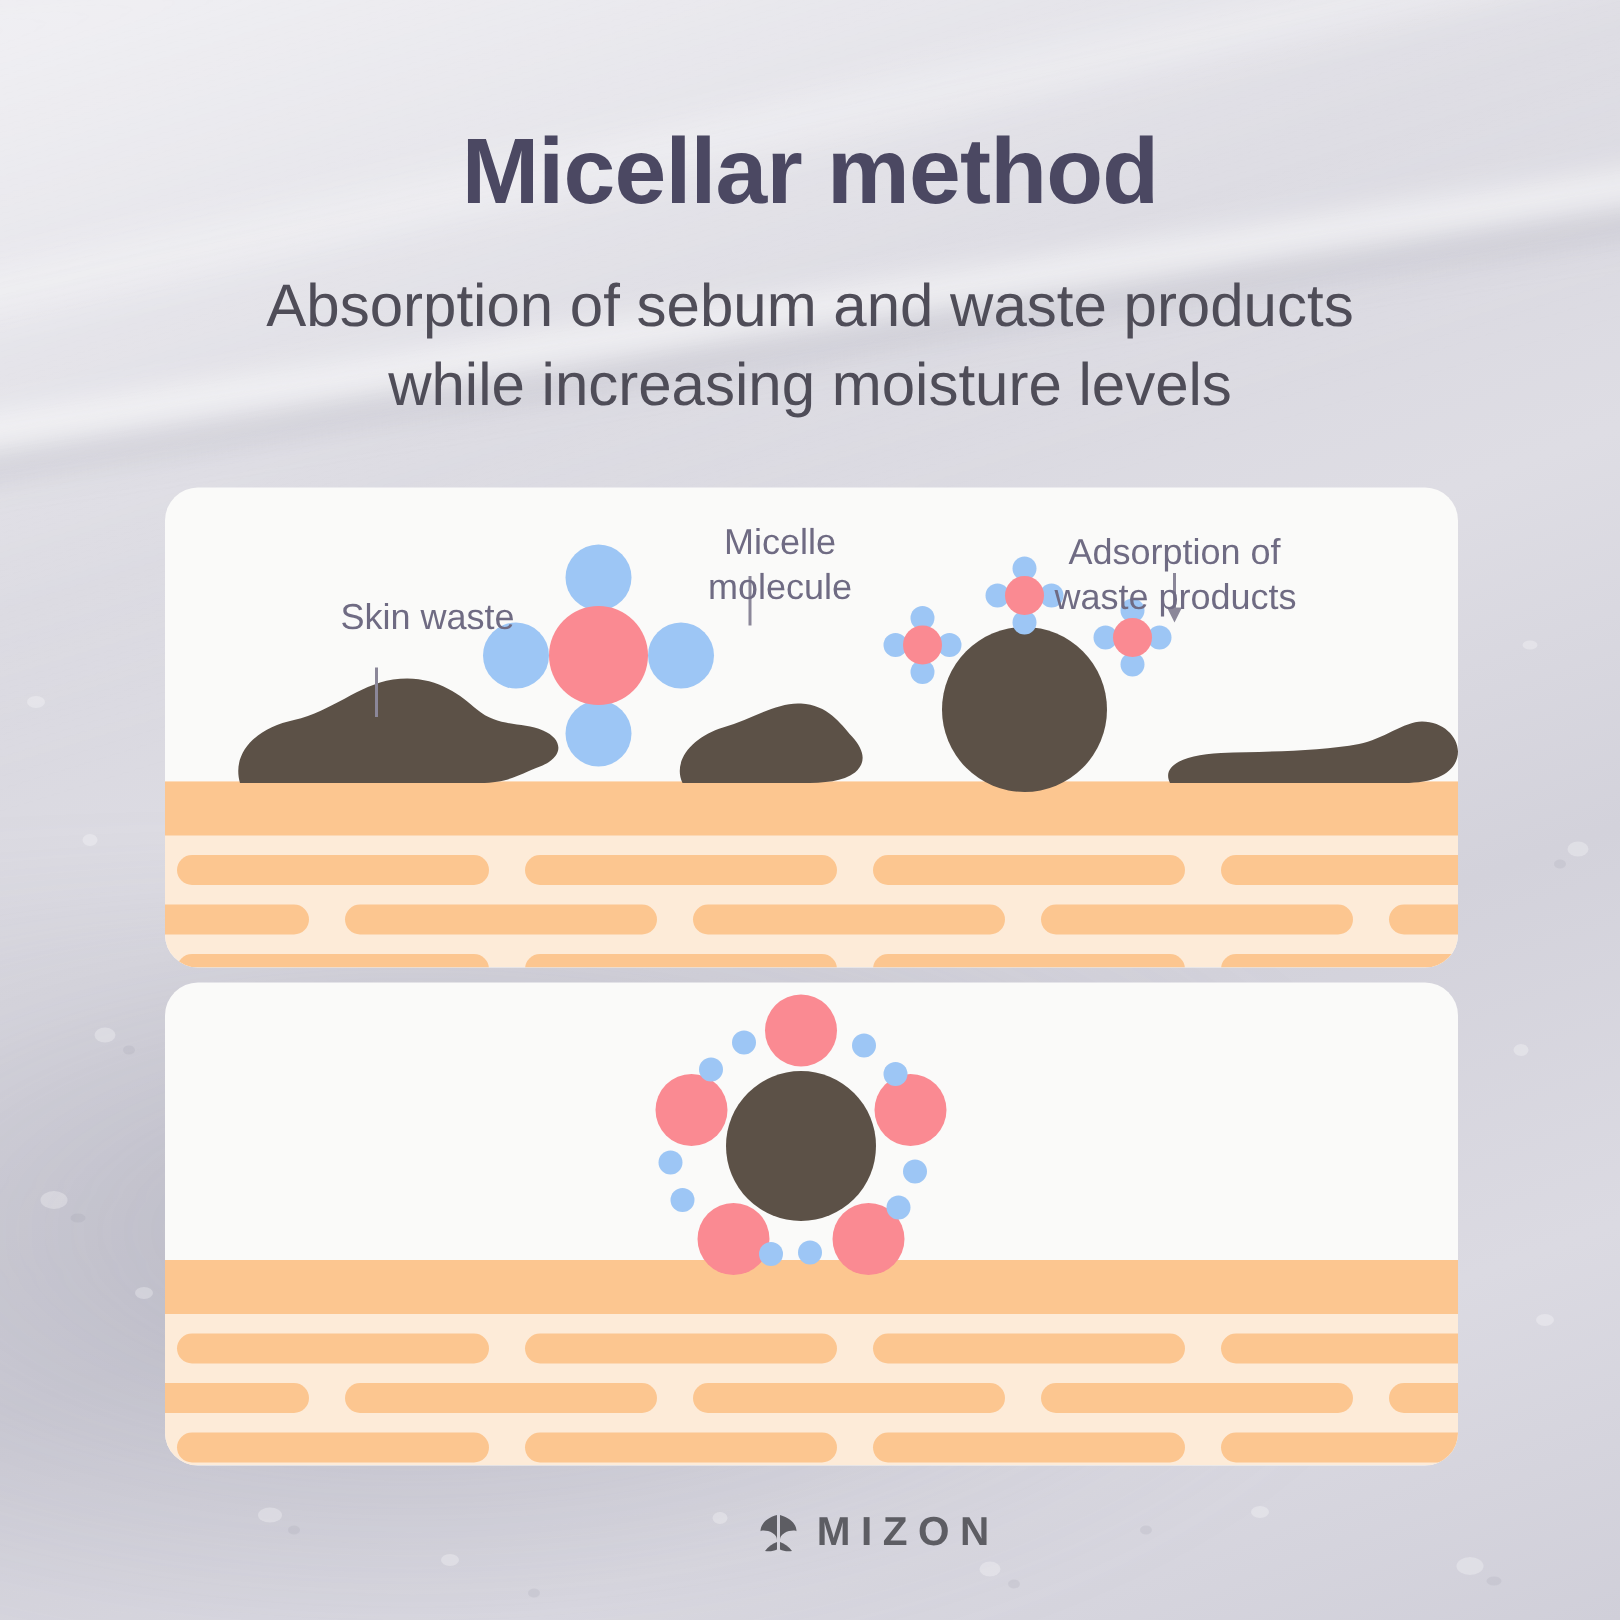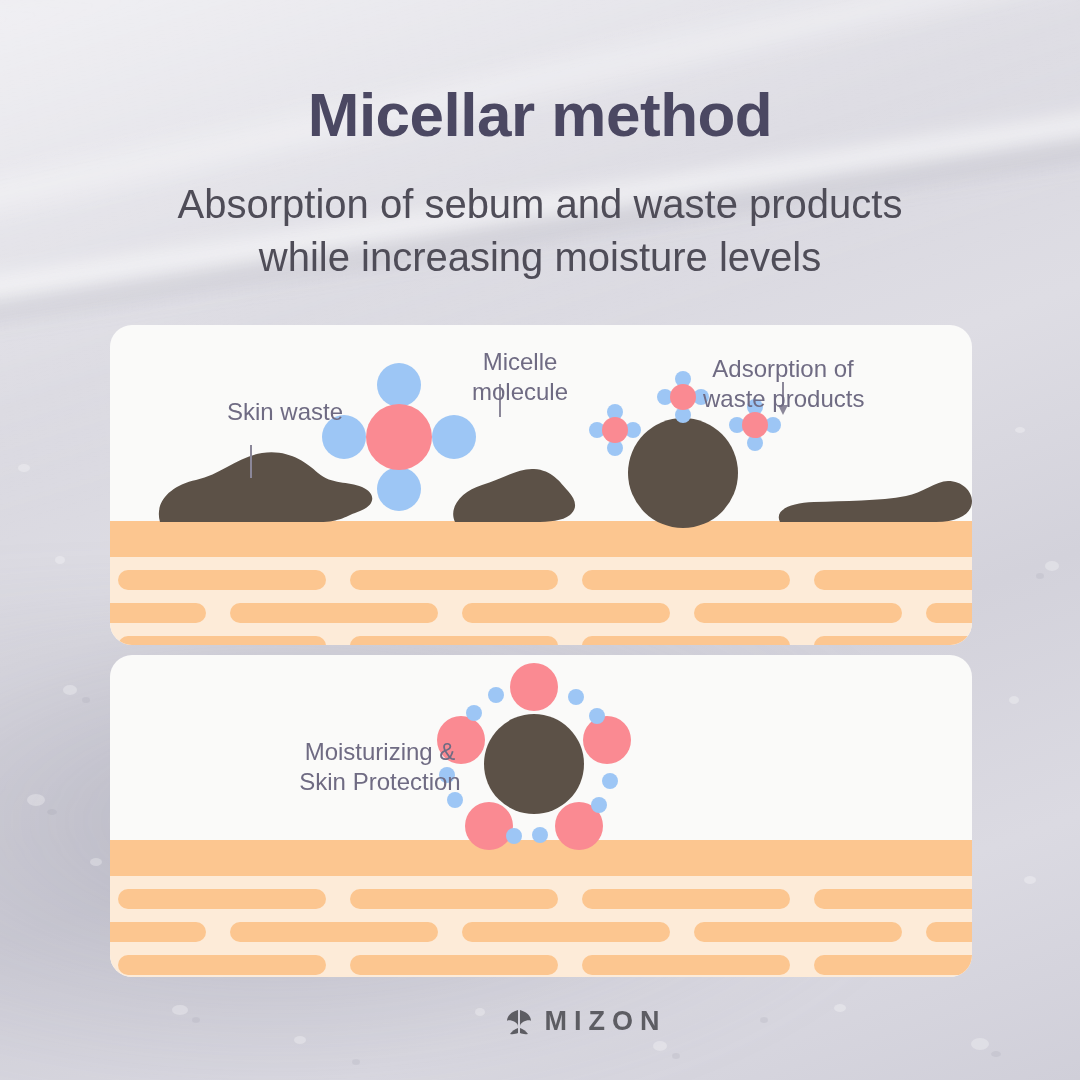--- a/index.html
+++ b/index.html
@@ -247,24 +247,20 @@
           <circle cx="430" cy="180" r="8"></circle>
           <circle cx="404" cy="181" r="8"></circle>
           <circle cx="345" cy="145" r="8"></circle>
           <circle cx="337" cy="120" r="8"></circle>
           <circle cx="364" cy="58" r="8"></circle>
           <circle cx="386" cy="40" r="8"></circle>
         </g>
       </g>
     </svg>
 
-    <div class="lbl" style="left:165px;top:82px;width:210px;">
-      <div>Moisturizing &amp;</div>
-      <div>Skin Protection</div>
-    </div>
   </div>
 
   <div class="logo">
     <svg width="30" height="30" viewBox="0 0 30 30">
       <path d="M14 3 C7 5 3 9 3 14 C3 13 8 13 11 15 C13.5 16.6 14 18 14 20 Z" fill="#5d5d63"></path>
       <path d="M16 3 C23 5 27 9 27 14 C27 13 22 13 19 15 C16.5 16.6 16 18 16 20 Z" fill="#5d5d63"></path>
       <path d="M14 21 C11 22 8 24 6 27 C9 27.5 12 27 14 26 Z" fill="#5d5d63"></path>
       <path d="M16 21 C19 22 22 24 24 27 C21 27.5 18 27 16 26 Z" fill="#5d5d63"></path>
     </svg>
     <span class="word">MIZON</span>

